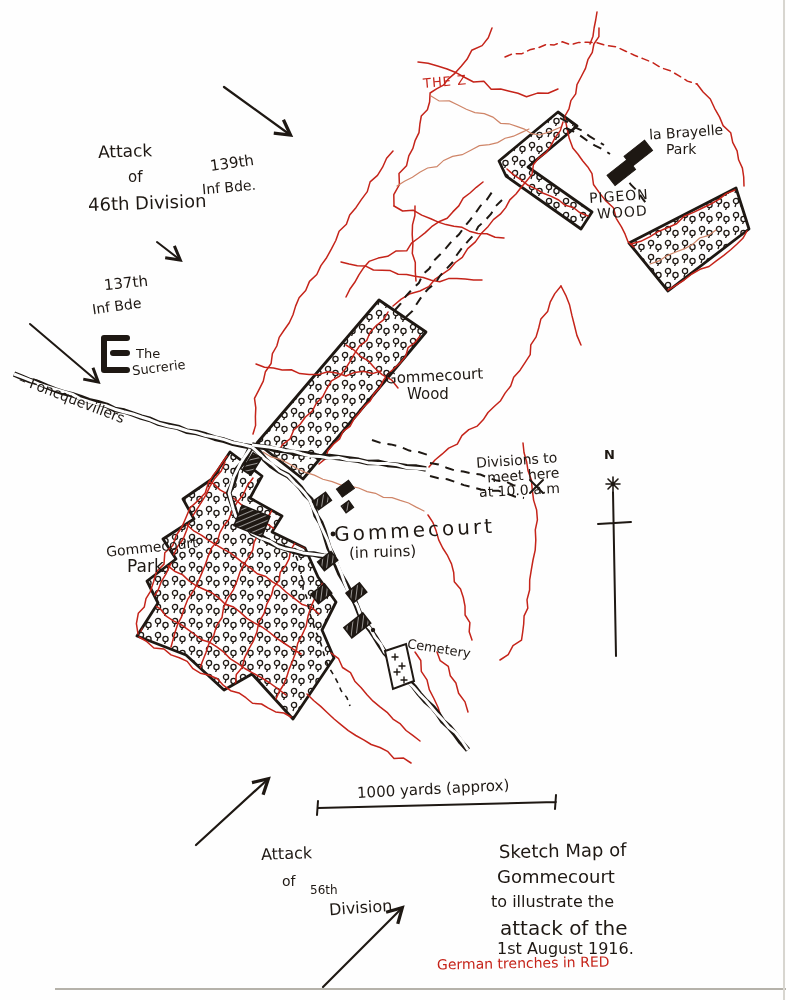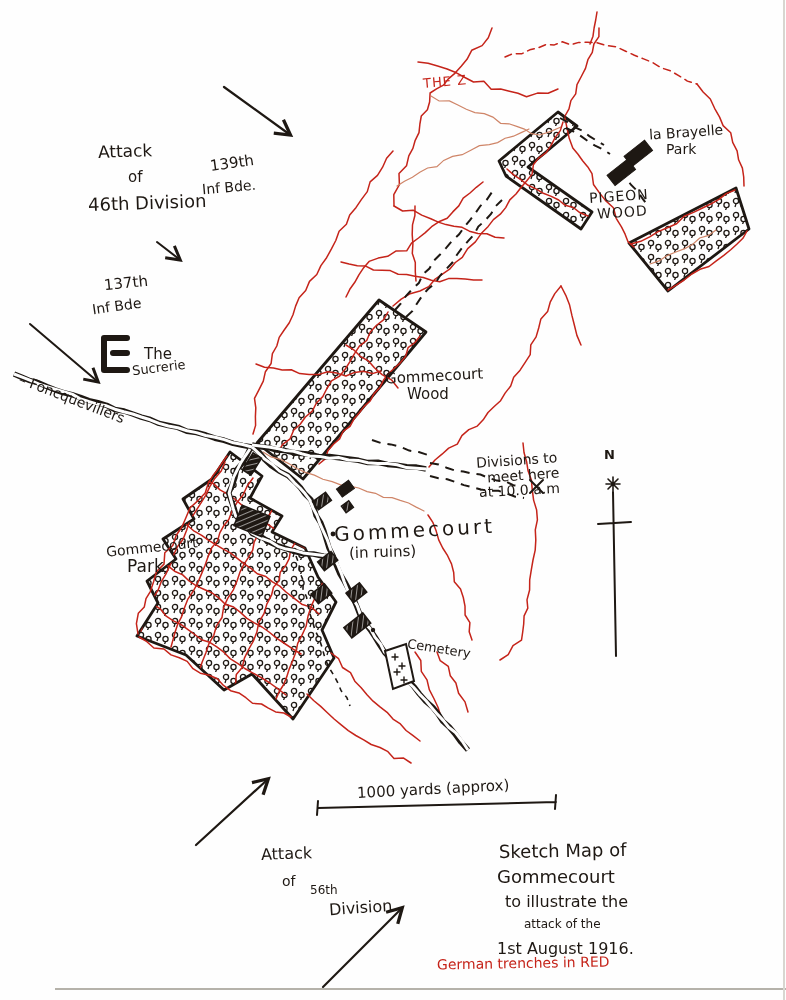--- a/index.html
+++ b/index.html
@@ -190,21 +190,21 @@
   <div class="lbl" style="left:98px;top:143px;font-size:17px;transform:rotate(-2deg)">Attack</div>
   <div class="lbl" style="left:128px;top:170px;font-size:15px">of</div>
   <div class="lbl" style="left:88px;top:194px;font-size:18px;transform:rotate(-2deg)">46th Division</div>
 
   <div class="lbl" style="left:210px;top:156px;font-size:15px;transform:rotate(-8deg)">139th</div>
   <div class="lbl" style="left:202px;top:180px;font-size:14px;transform:rotate(-5deg)">Inf Bde.</div>
 
   <div class="lbl" style="left:104px;top:276px;font-size:15px;transform:rotate(-6deg)">137th</div>
   <div class="lbl" style="left:92px;top:299px;font-size:14px;transform:rotate(-8deg)">Inf Bde</div>
 
-  <div class="lbl" style="left:144px;top:347px;font-size:15px">The</div>
+  <div class="lbl" style="left:136px;top:347px;font-size:13px">The</div>
   <div class="lbl" style="left:132px;top:361px;font-size:13px;transform:rotate(-7deg)">Sucrerie</div>
 
   <div class="lbl" style="left:22px;top:372px;font-size:14px;transform:rotate(21deg);transform-origin:left top">– Foncquevillers</div>
 
   <div class="lbl red" style="left:423px;top:75px;font-size:13px;transform:rotate(-5deg);letter-spacing:1px">THE Z</div>
 
   <div class="lbl" style="left:649px;top:125px;font-size:14px;transform:rotate(-4deg)">la Brayelle</div>
   <div class="lbl" style="left:666px;top:142px;font-size:14px">Park</div>
 
   <div class="lbl" style="left:589px;top:189px;font-size:14px;letter-spacing:1px;transform:rotate(-4deg)">PIGEON</div>
@@ -229,21 +229,21 @@
 
   <div class="lbl" style="left:357px;top:782px;font-size:15px;transform:rotate(-3deg)">1000 yards (approx)</div>
 
   <div class="lbl" style="left:261px;top:846px;font-size:16px;transform:rotate(-2deg)">Attack</div>
   <div class="lbl" style="left:282px;top:874px;font-size:14px">of</div>
   <div class="lbl" style="left:310px;top:884px;font-size:12px">56th</div>
   <div class="lbl" style="left:329px;top:900px;font-size:16px;transform:rotate(-4deg)">Division</div>
 
   <div class="lbl" style="left:499px;top:842px;font-size:18px;transform:rotate(-1deg)">Sketch Map of</div>
   <div class="lbl" style="left:497px;top:868px;font-size:18px">Gommecourt</div>
-  <div class="lbl" style="left:505px;top:894px;font-size:16px">to illustrate the</div>
-  <div class="lbl" style="left:524px;top:918px;font-size:12px">attack of the</div>
+  <div class="lbl" style="left:491px;top:894px;font-size:16px">to illustrate the</div>
+  <div class="lbl" style="left:500px;top:918px;font-size:20px">attack of the</div>
   <div class="lbl" style="left:497px;top:941px;font-size:16px">1st August 1916.</div>
 
   <div class="lbl red" style="left:437px;top:956px;font-size:14px;transform:rotate(-1deg)">German trenches in RED</div>
 
   <div class="artifact" style="left:55px;top:988px;width:731px;height:2px"></div>
   <div class="artifact" style="left:783px;top:0;width:2px;height:1000px;background:#d8d6d0"></div>
 </div>
 
 </body></html>

